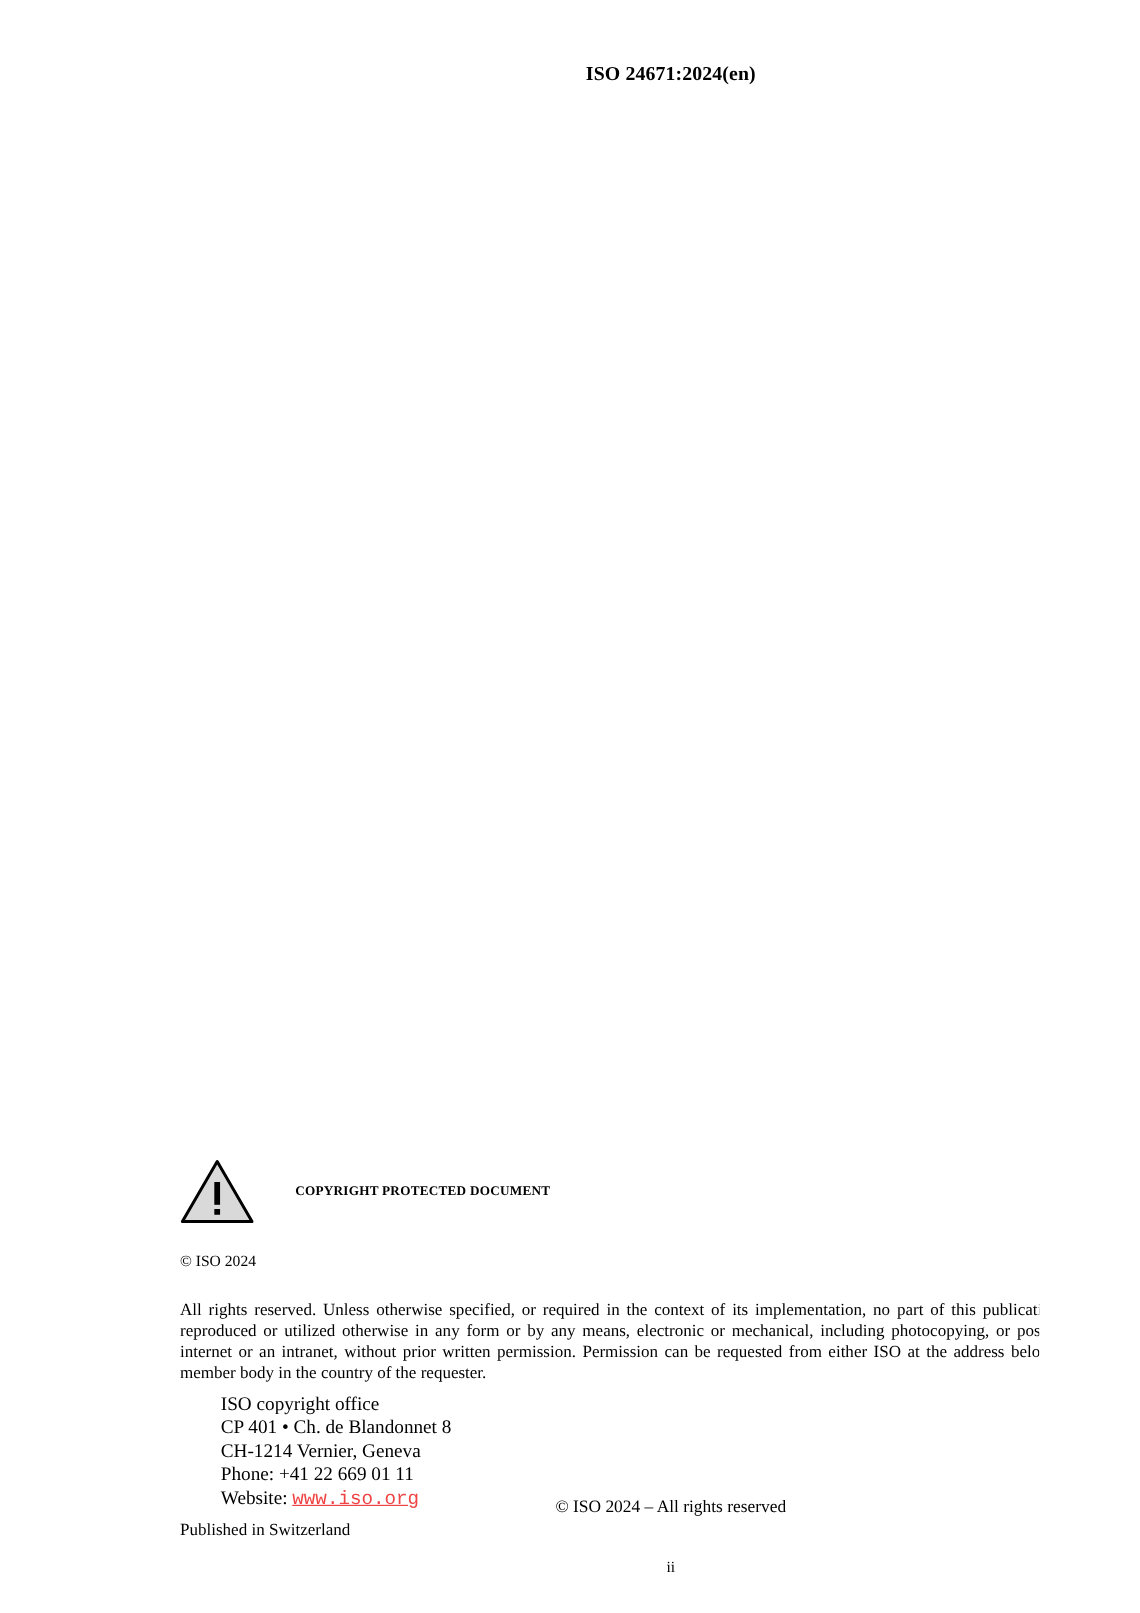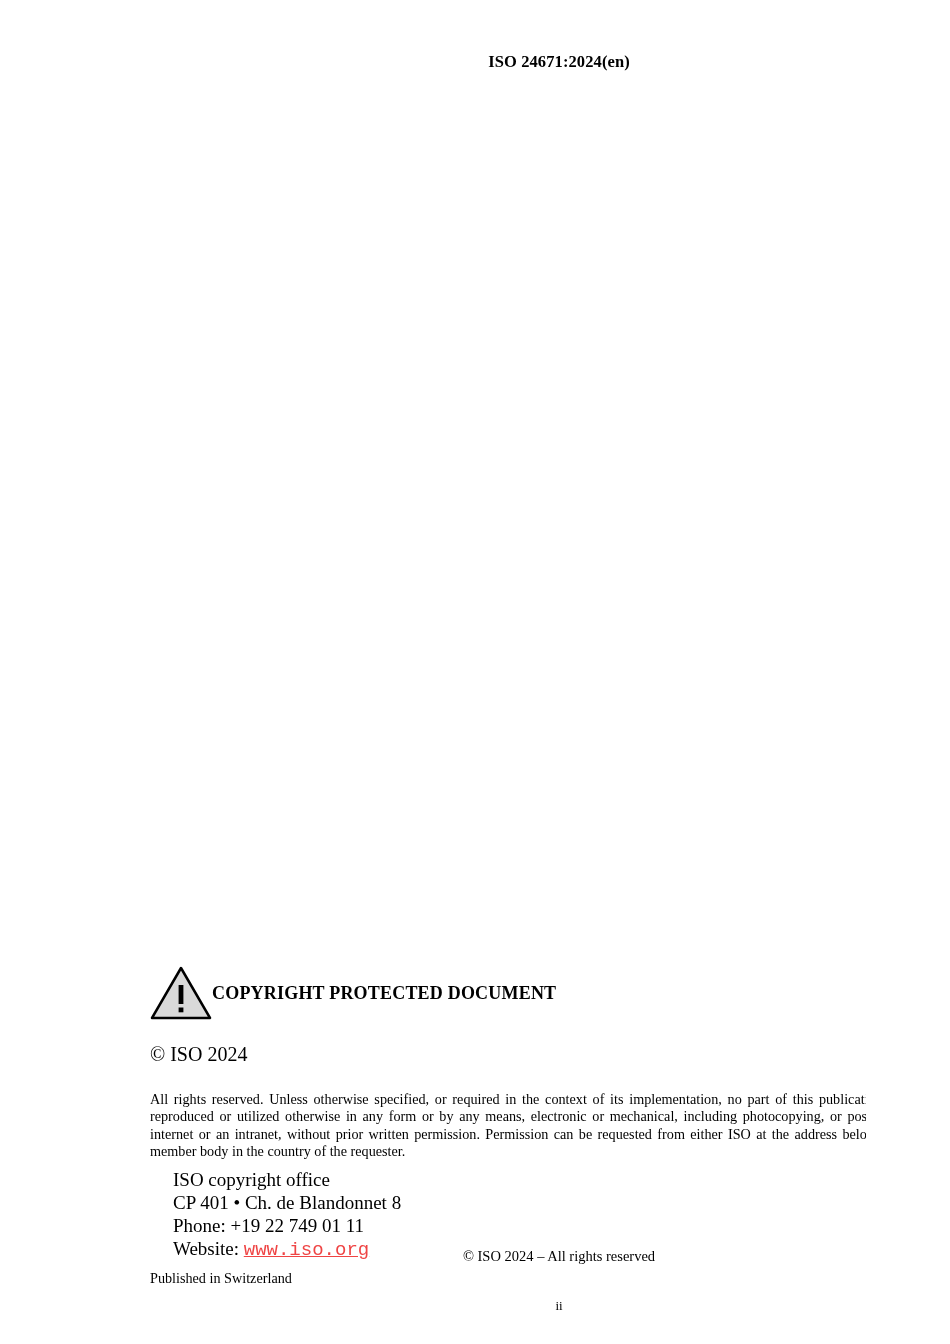--- a/index.html
+++ b/index.html
@@ -41,39 +41,40 @@
     height: 62px;
   }
   .warn-icon {
     width: 62px;
     height: 56px;
     flex: 0 0 62px;
     display: block;
   }
   .cp-title {
     font-weight: bold;
-    font-size: 18px;
+    font-size: 11px;
+    margin-left: 34px;
     letter-spacing: 0.2px;
   }
   .cp-year {
-    font-size: 20px;
+    font-size: 13px;
     margin-top: 19px;
   }
   .cp-body {
     font-size: 14.2px;
     line-height: 1.215;
     text-align: justify;
     margin-top: 25px;
     width: 782px;
   }
   .cp-address {
-    font-size: 19px;
+    font-size: 16px;
     line-height: 1.215;
     margin-top: 8px;
-    margin-left: 23px;
+    margin-left: 34px;
   }
   .cp-address div {
     white-space: nowrap;
   }
   .cp-published {
     font-size: 14.2px;
     margin-top: 8px;
   }
   a.link {
     color: #ef4444;
@@ -115,21 +116,22 @@
       <div class="cp-title">COPYRIGHT PROTECTED DOCUMENT</div>
     </div>
 
     <div class="cp-year">©  ISO 2024</div>
 
     <div class="cp-body">All rights reserved. Unless otherwise specified, or required in the context of its implementation, no part of this publication may be reproduced or utilized otherwise in any form or by any means, electronic or mechanical, including photocopying, or posting on the internet or an intranet, without prior written permission. Permission can be requested from either ISO at the address below or ISO’s member body in the country of the requester.</div>
 
     <div class="cp-address">
       <div>ISO copyright office</div>
       <div>CP 401 • Ch. de Blandonnet 8</div>
-      <div>Phone: +19 22 749 01 11</div>
+      <div>CH-1214 Vernier, Geneva</div>
+      <div>Phone: +41 22 669 01 11</div>
       <div><span>Website: </span><a class="link" href="#">www.iso.org</a></div>
     </div>
 
     <div class="cp-published">Published in Switzerland</div>
   </div>
 
   <div class="footer">© ISO 2024 – All rights reserved</div>
   <div class="page-number">ii</div>
 
 </div>

